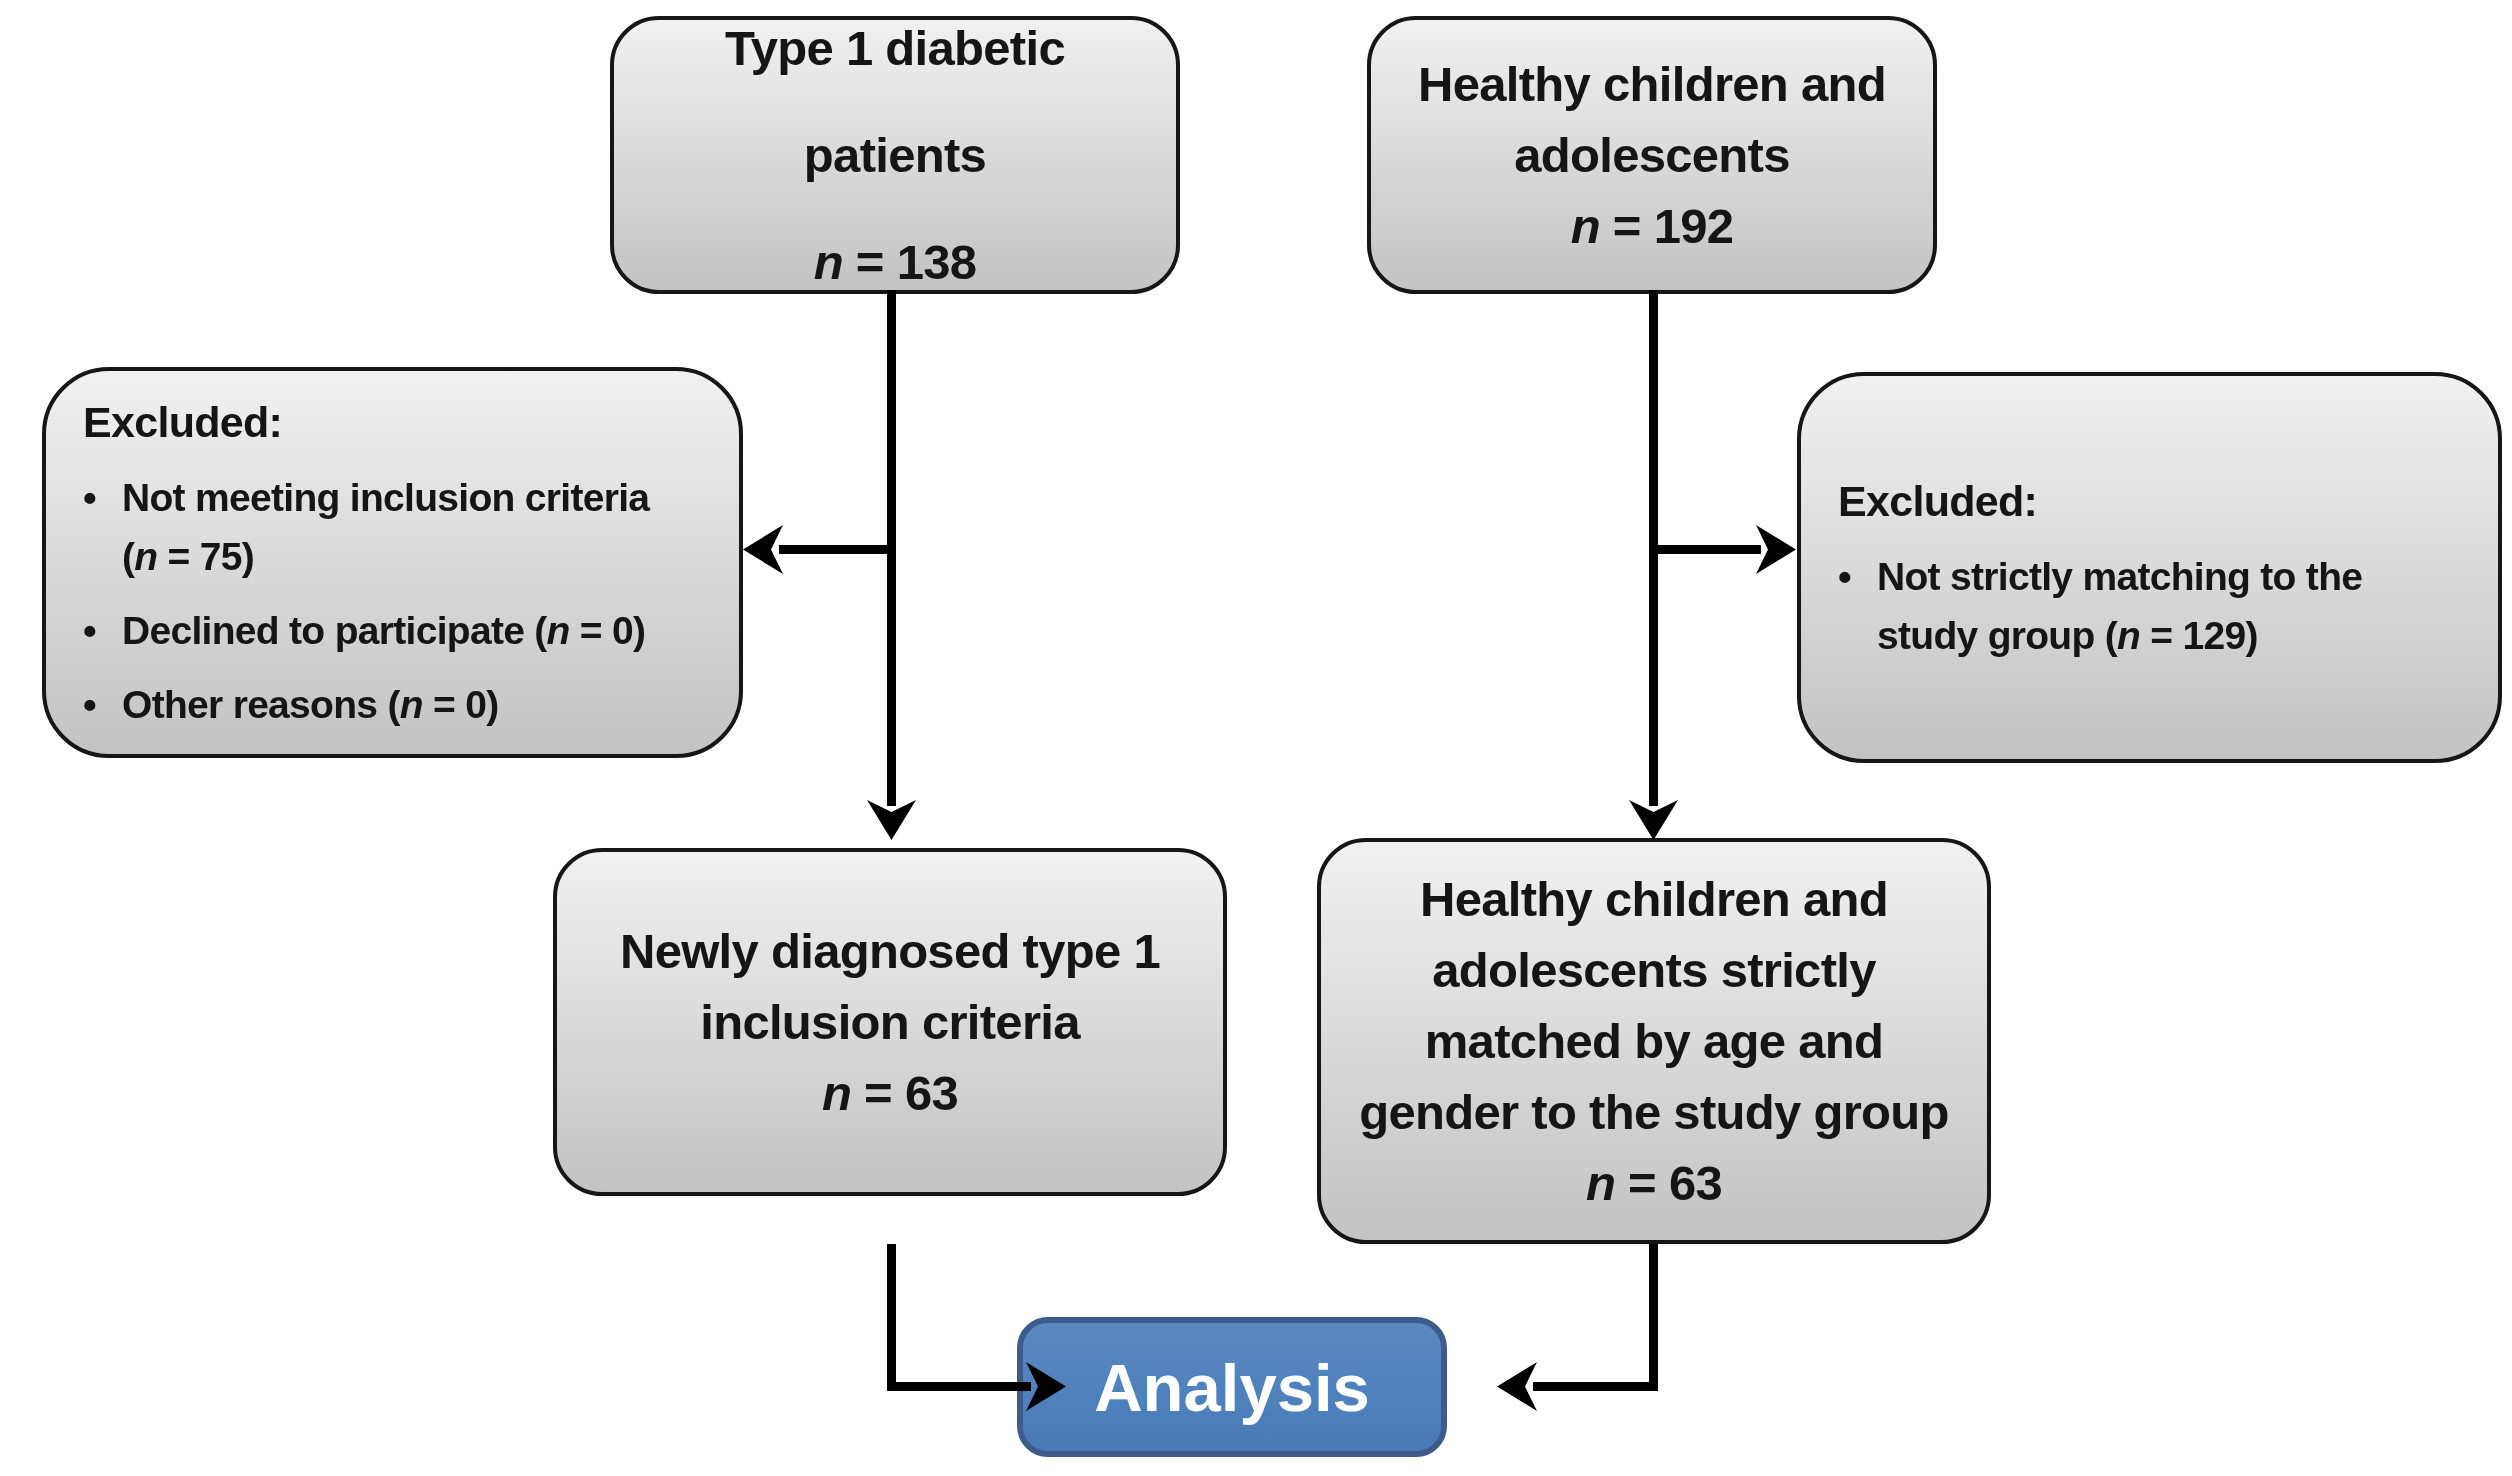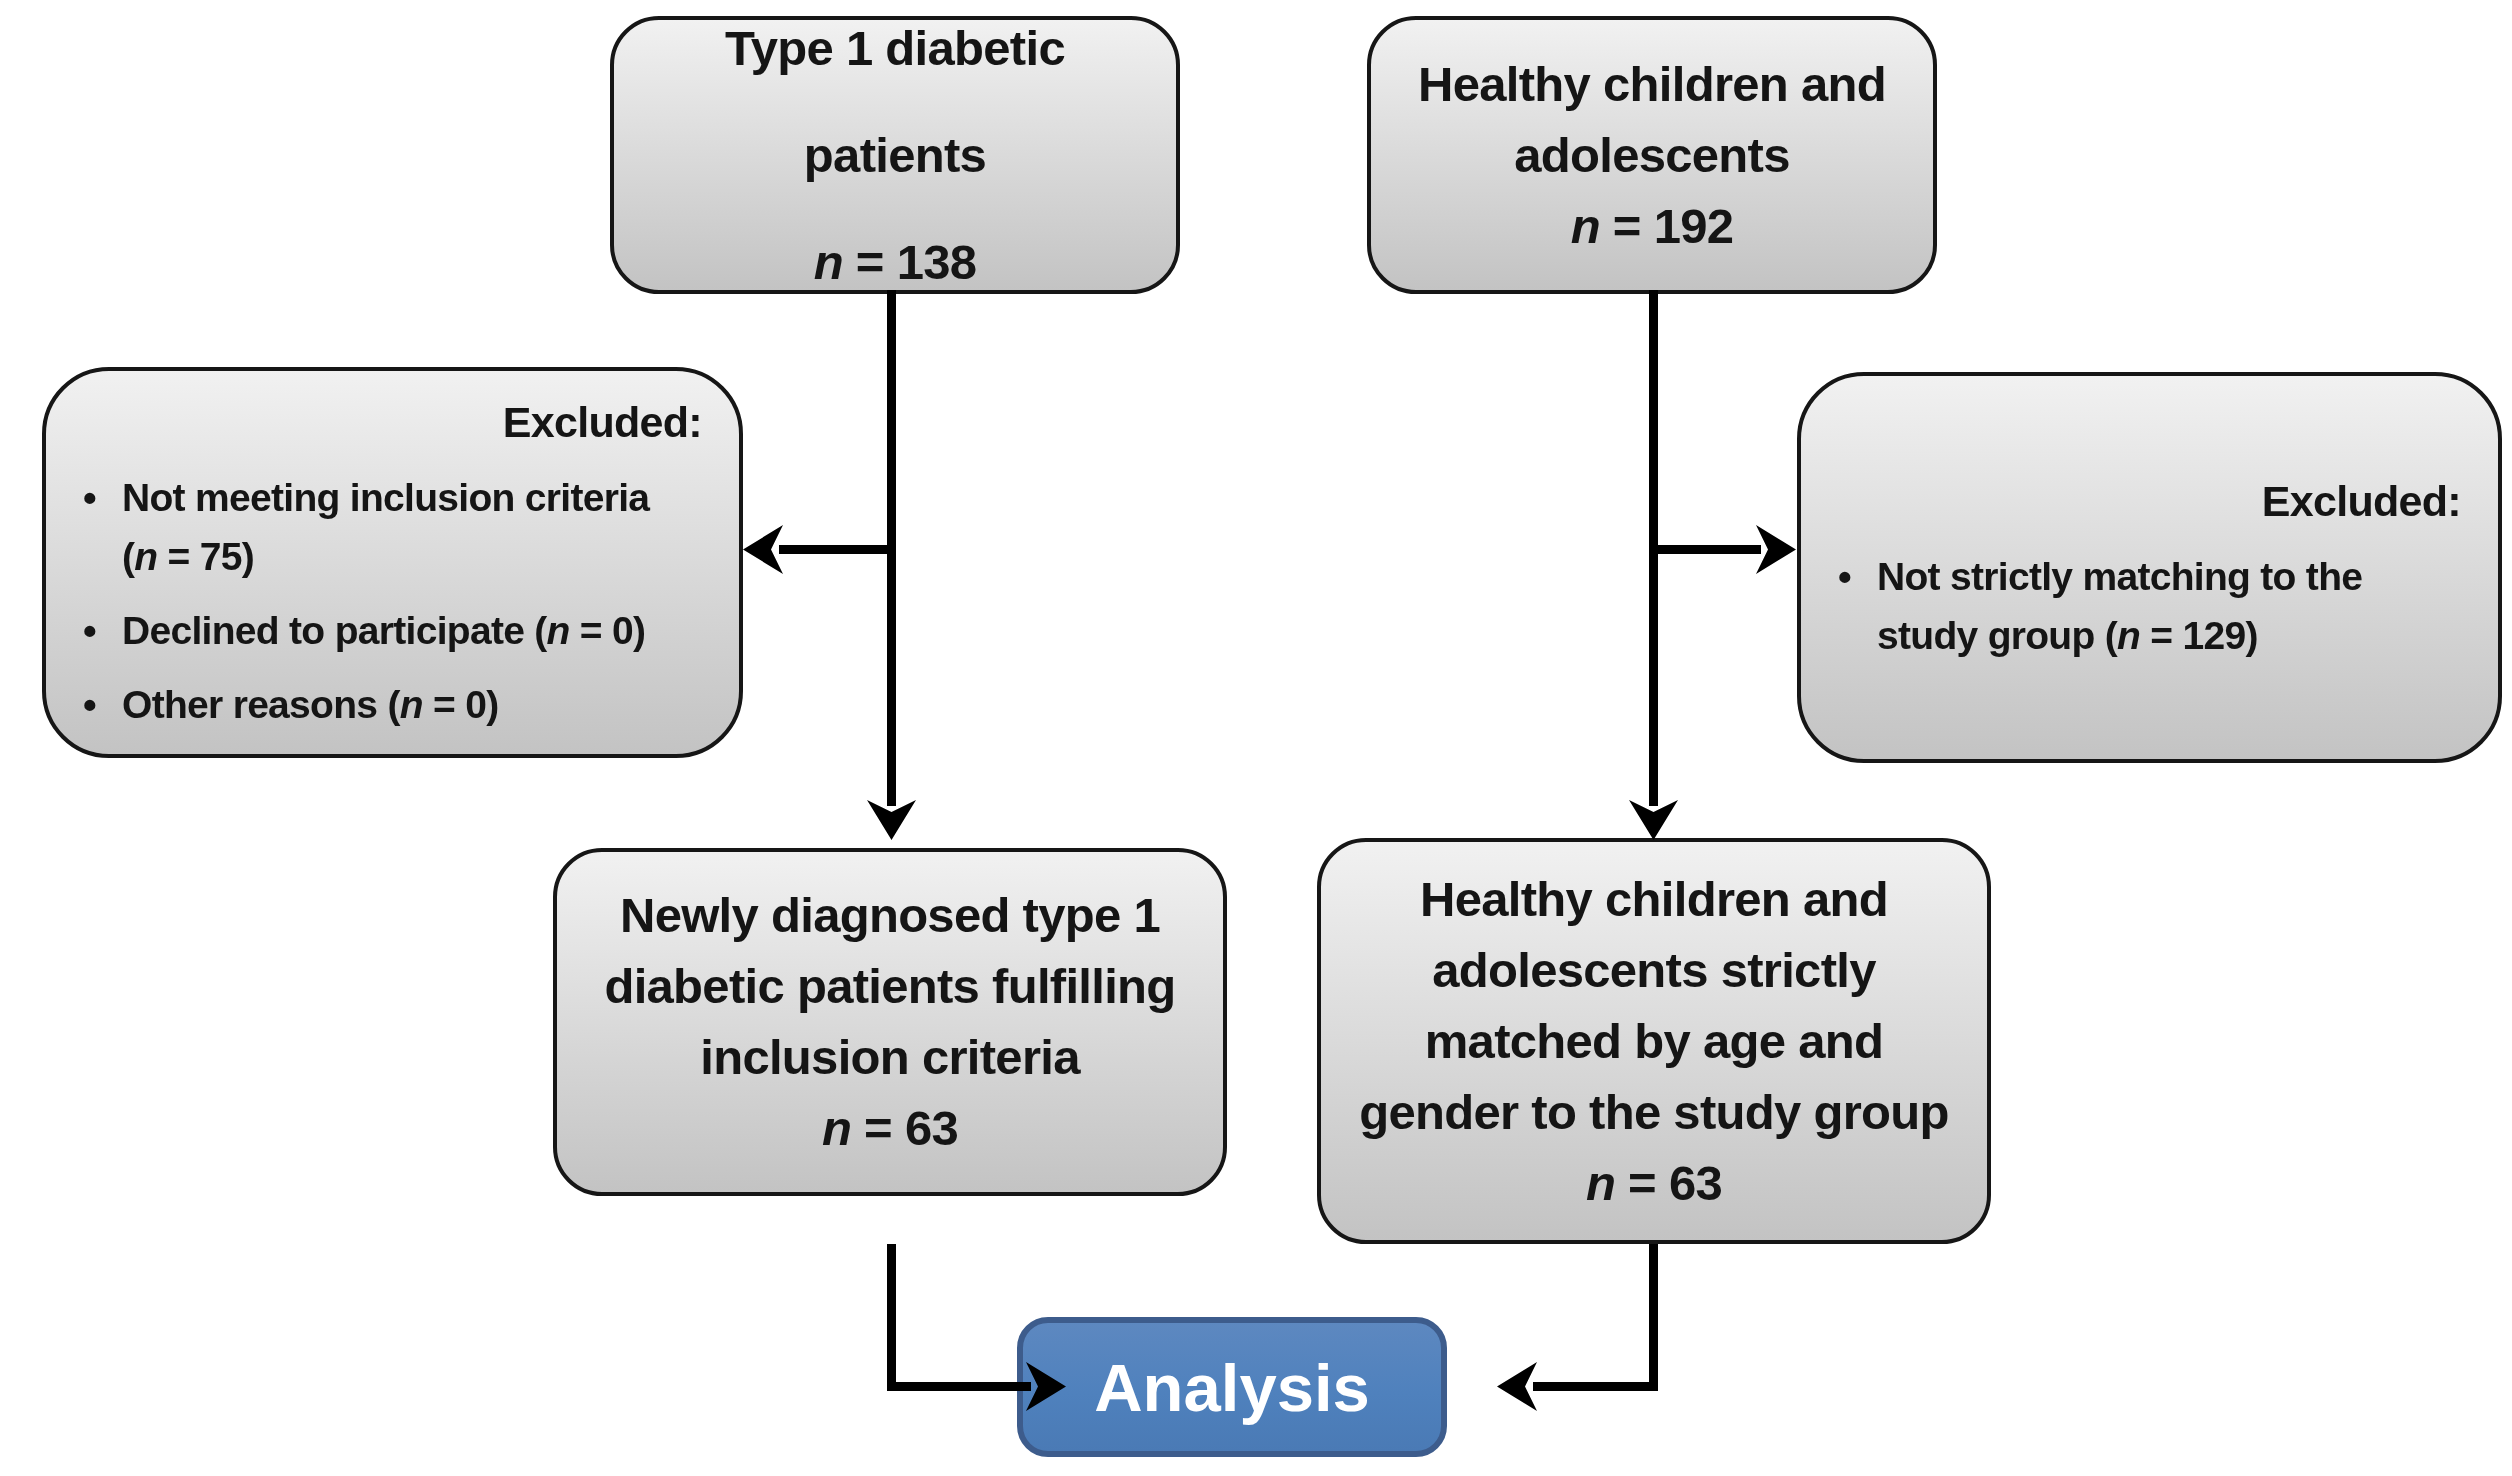--- a/index.html
+++ b/index.html
@@ -16,21 +16,21 @@
   .node{
     position:absolute; box-sizing:border-box;
     background:linear-gradient(to bottom, var(--box_top) 0%, var(--box_bottom) 100%);
     border:4.7px solid var(--box_border); border-radius:49px;
     display:flex; flex-direction:column; justify-content:center; align-items:center;
     text-align:center;
   }
   .node .line{font-size:49px; line-height:71px; white-space:nowrap;}
   .node i{font-style:italic;}
   .excluded{border-radius:67px; padding:20px 37px; align-items:stretch;}
-  .excluded .heading{font-size:43px; line-height:62px; text-align:right; margin-bottom:15px;}
+  .excluded .heading{font-size:43px; line-height:62px; text-align:left; margin-bottom:15px;}
   .excluded .bullets{display:flex; flex-direction:column; gap:15px; align-items:flex-start;}
   .bullet{display:flex; flex-direction:row; align-items:flex-start; text-align:left;}
   .bullet .marker{font-size:39px; line-height:59px; width:39px; flex:0 0 39px; text-align:left;}
   .bullet .bline{font-size:39px; line-height:59px; white-space:nowrap;}
   #node-study-source{left:610px; top:16px; width:570px; height:278px;gap:36px;}
   #node-control-source{left:1367px; top:16px; width:570px; height:278px;}
   #node-study-excluded{left:42px; top:367px; width:701px; height:391px;}
   #node-control-excluded{left:1797px; top:372px; width:705px; height:391px;}
   #node-study-included{left:553px; top:848px; width:674px; height:348px;}
   #node-control-included{left:1317px; top:838px; width:674px; height:406px;}
@@ -96,21 +96,20 @@
         <div class="btext">
           <div class="bline"><span>Not strictly matching to the</span><i></i><span></span></div>
           <div class="bline"><span>study group (</span><i>n</i><span> = 129)</span></div>
         </div>
       </div>
     </div>
   </div>
 
   <div class="node" id="node-study-included">
     <div class="line">Newly diagnosed type 1</div>
-    <div class="line">diabetic patients fulfilling</div>
     <div class="line">inclusion criteria</div>
     <div class="line"><i>n</i><span> = 63</span></div>
   </div>
 
   <div class="node" id="node-control-included">
     <div class="line">Healthy children and</div>
     <div class="line">adolescents strictly</div>
     <div class="line">matched by age and</div>
     <div class="line">gender to the study group</div>
     <div class="line"><i>n</i><span> = 63</span></div>

